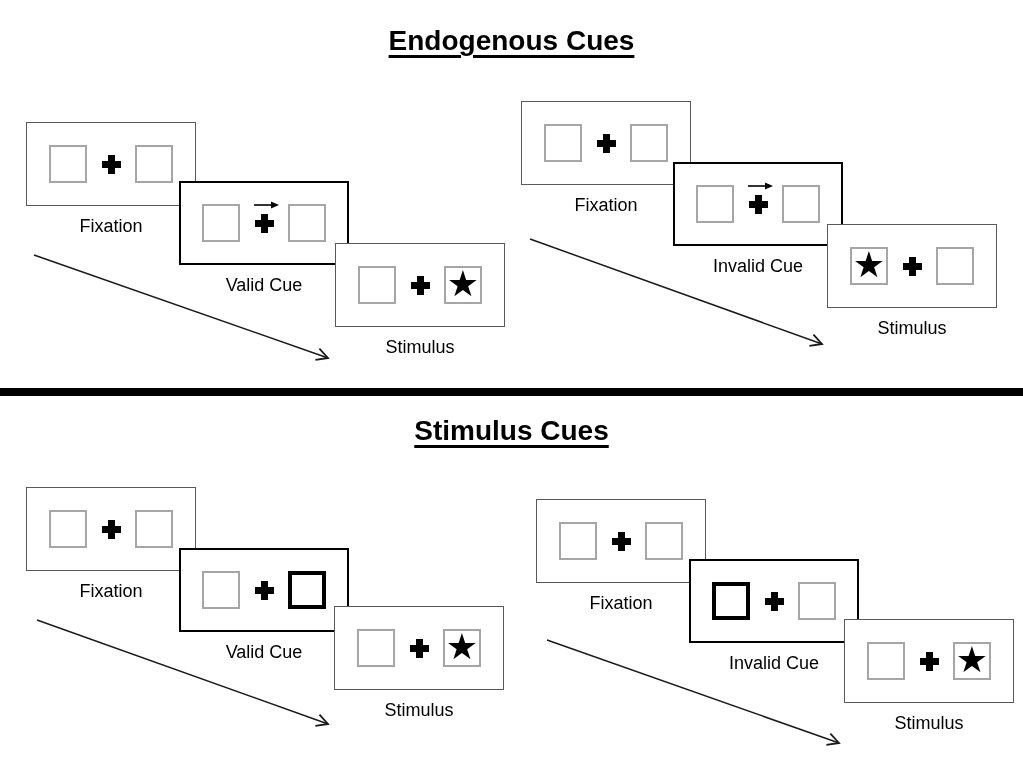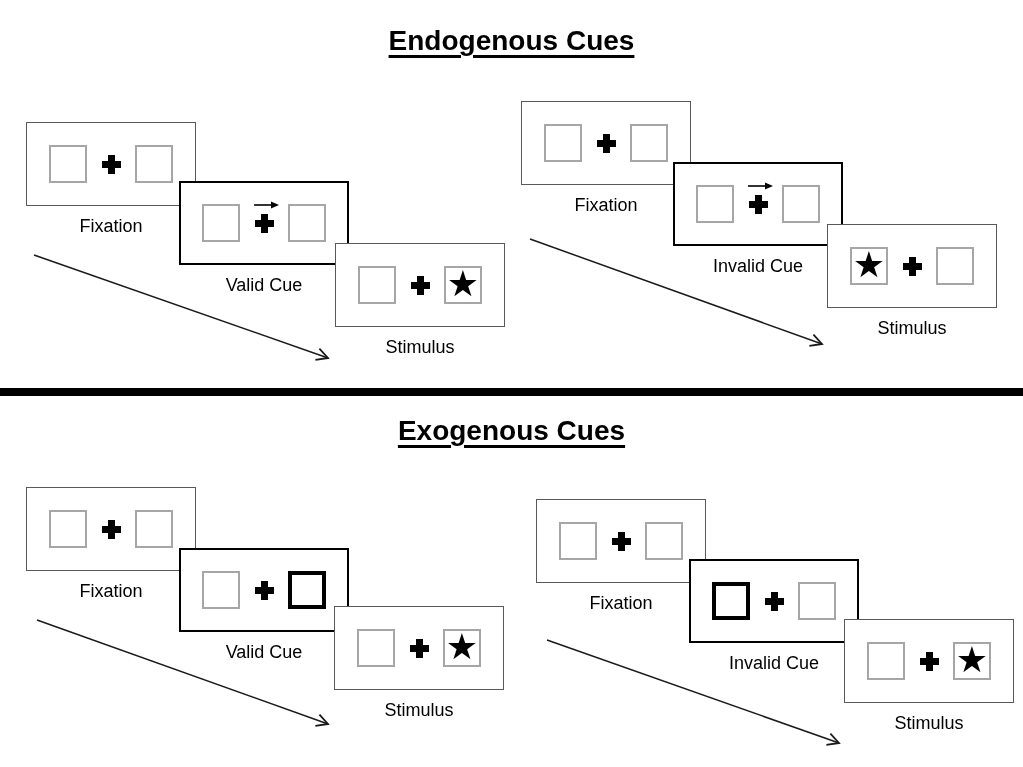--- a/index.html
+++ b/index.html
@@ -120,21 +120,21 @@
           <div class="plus"></div>
         </div>
         <div class="box t-plain"></div>
       </div>
       <div class="plabel">Stimulus</div>
     </div>
   </div>
 
   <div class="divider"></div>
 
-  <div id="title-exogenous" class="section-title">Exogenous Cues</div>
+  <div id="title-exogenous" class="section-title">Stimulus Cues</div>
 
   <div>
     <div class="pgroup" style="left:26px;top:487px;">
       <div class="screen">
         <div class="box t-plain"></div>
         <div class="plus-wrap">
           <div class="plus"></div>
         </div>
         <div class="box t-plain"></div>
       </div>

